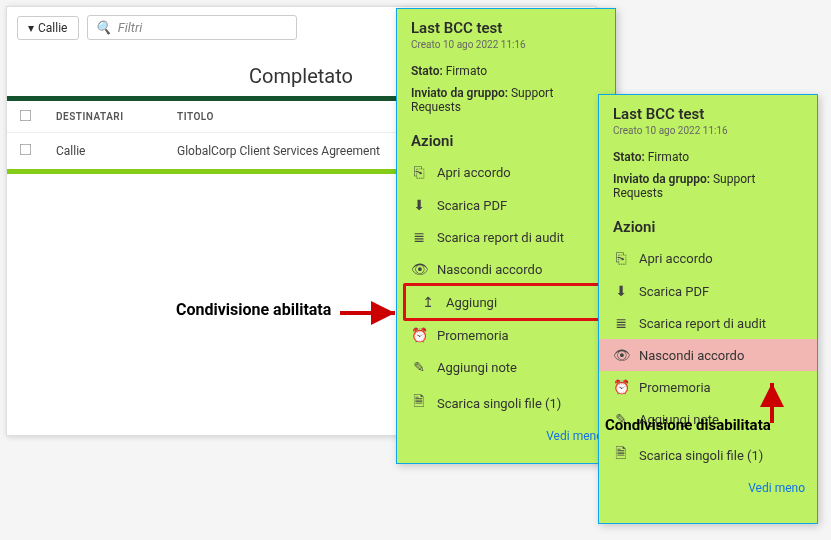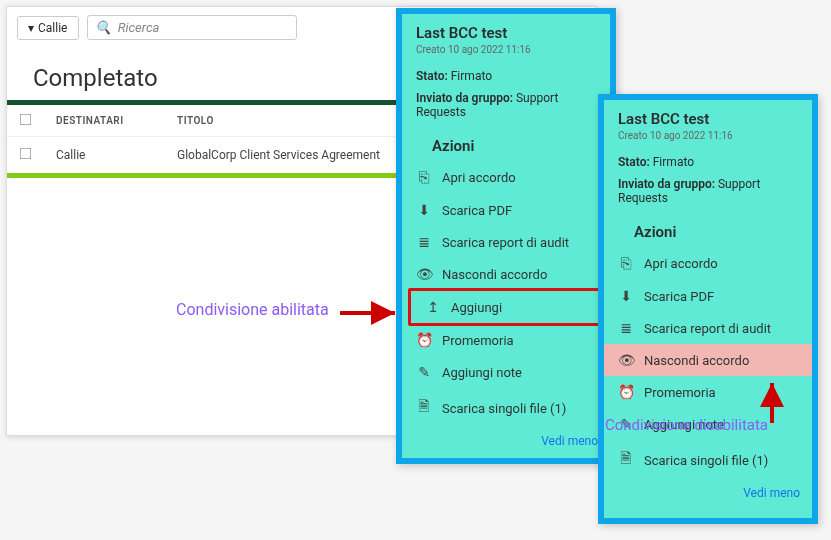--- a/index.html
+++ b/index.html
@@ -58,23 +58,24 @@
     border-radius: 50%;
     width: 16px;
     height: 16px;
     display: flex;
     align-items: center;
     justify-content: center;
     font-size: 10px;
     font-style: italic;
   }
   .section-title {
-    font-size: 24px;
-    padding: 16px 26px 8px;
+    font-size: 20px;
+    padding: 16px 2px 8px;
     color: #333;
+    text-align: center;
   }
   table {
     width: 100%;
     border-collapse: collapse;
     font-size: 12px;
   }
   thead th {
     text-align: left;
     font-size: 10px;
     font-weight: 600;
@@ -90,33 +91,33 @@
     color: #444;
   }
   input[type="checkbox"] {
     transform: scale(0.9);
   }
   .sort-arrow { font-size: 10px; color:#777; margin-left:2px; }
 
   
   .detail-panel {
     position: absolute;
-    background: #5eead4;
-    border: 6px solid #0ea5e9;
+    background: #bef264;
+    border: 1px solid #0ea5e9;
     box-shadow: 2px 2px 8px rgba(0,0,0,0.2);
     width: 220px;
   }
   .panel-left { left: 396px; top: 8px; height: 456px; }
   .panel-right { left: 598px; top: 94px; height: 430px; }
 
   .doc-title { font-size: 15px; font-weight:600; padding: 10px 14px 2px; }
   .doc-sub { font-size: 10px; color:#666; padding: 0 14px 10px; }
   .meta-row { font-size: 12px; padding: 4px 14px; }
   .meta-row b { font-weight:600; }
-  .azioni-hdr { font-size:15px; font-weight:600; padding: 14px 30px 6px; }
+  .azioni-hdr { font-size:15px; font-weight:600; padding: 14px 14px 6px; }
   .action-item {
     display:flex; align-items:center; gap:10px;
     padding: 8px 14px; cursor:pointer;
     font-size:13px; color:#333;
   }
   .action-item .ico { width:16px; text-align:center; color:#444; font-size:14px; }
   .highlight-red {
     border: 3px solid #d11;
     border-radius:2px;
     margin: -2px 6px;
@@ -127,42 +128,42 @@
   .vedi-meno {
     text-align:right;
     padding: 6px 12px 10px;
     font-size:12px;
   }
   .vedi-meno a { color:#1473e6; text-decoration:none; cursor:pointer; }
 
   
   .annot-label {
     position:absolute;
-    color:#8b5cf6;
+    color:#000000;
     font-size:16px;
-    font-weight:400;
+    font-weight:700;
     white-space:nowrap;
   }
   .lbl-left { left:176px; top:300px; }
   .lbl-right { left:605px; top:416px; font-size:15px; }
 
   svg.arrow { position:absolute; pointer-events:none; }
 </style>
 </head>
 <body>
 
 <div class="main-panel">
   <div class="toolbar">
     <div class="filtri-btn">
       <span class="ico">▾</span>
       <span>Callie</span>
     </div>
     <div class="search-box">
       <span>🔍</span>
-      <span>Ricerca</span>
+      <span>Filtri</span>
     </div>
     <div class="info-circle">i</div>
   </div>
 
   <div class="section-title">Completato</div>
 
   <table>
     <thead>
       <tr>
         <th style="width:30px"><input type="checkbox" style=""></th>

